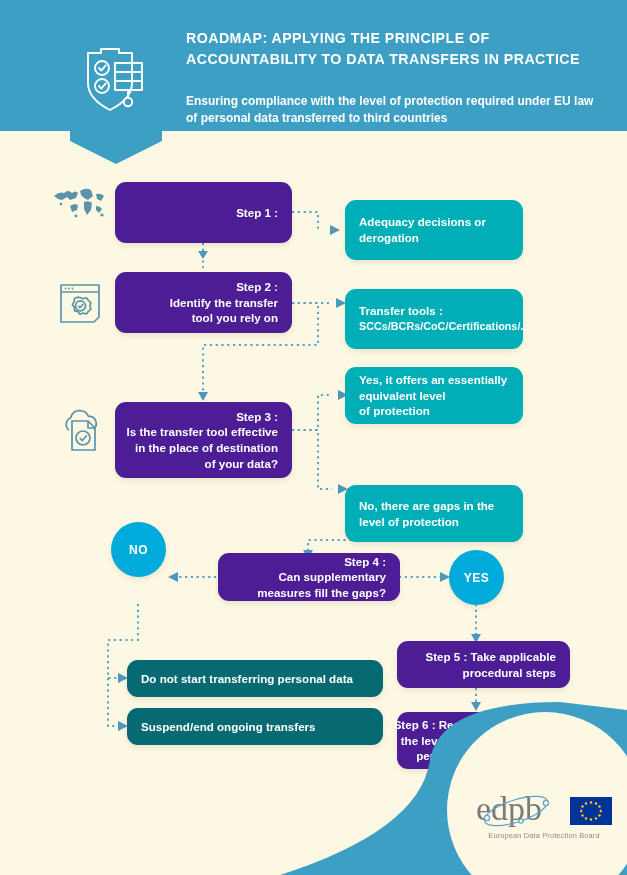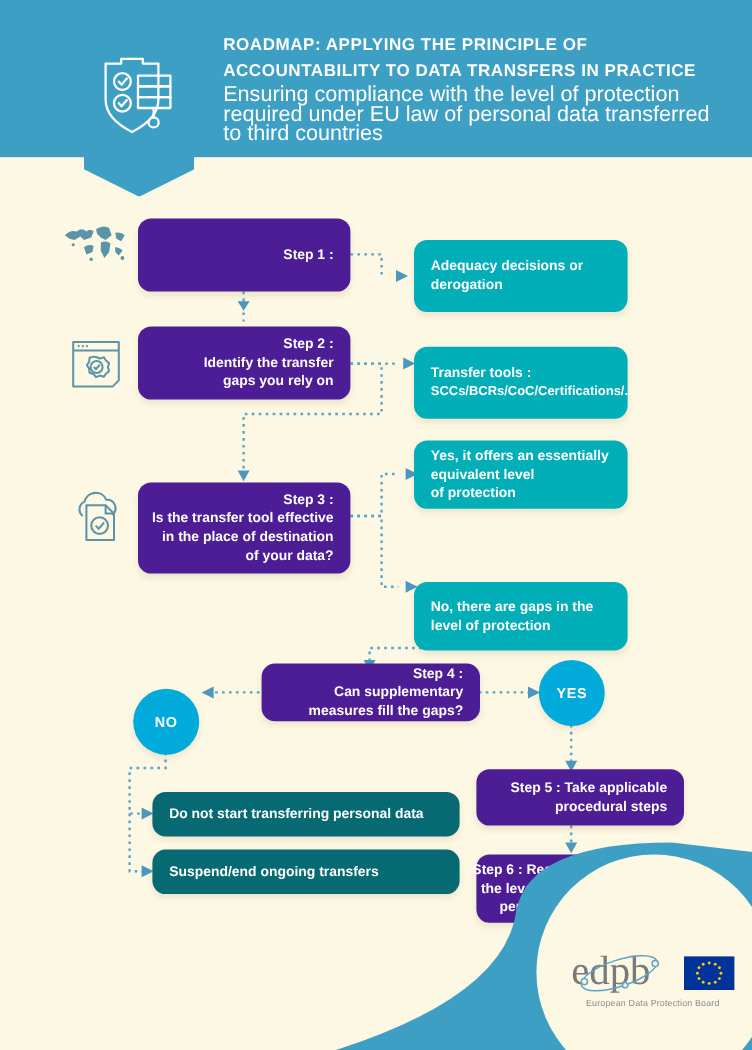--- a/index.html
+++ b/index.html
@@ -22,21 +22,21 @@
     background:#3e9fc4;
     clip-path:polygon(0 0,100% 0,100% 86%,50% 100%,0 86%);
   }
   .header-icon{position:absolute;left:82px;top:44px;width:70px;height:72px;}
   .header-text{position:absolute;left:186px;top:28px;width:420px;color:#ffffff;}
   .title-line{
     font-size:14.2px;font-weight:bold;letter-spacing:.45px;line-height:21px;
     text-transform:uppercase;
   }
   .subtitle{
-    margin-top:0;font-size:18px;font-weight:normal;line-height:16.5px;
+    margin-top:23px;font-size:12px;font-weight:bold;line-height:16.5px;
   }
 
   
   .box{
     position:absolute;border-radius:11px;color:#fff;
     font-size:11.6px;font-weight:bold;line-height:15.6px;
     box-sizing:border-box;padding:0 14px;
     display:flex;flex-direction:column;justify-content:center;
     box-shadow:0 3px 5px rgba(120,110,70,.13);
   }
@@ -185,21 +185,21 @@
     </g>
   </svg>
 
   <div class="box dark" style="left:115px;top:182px;width:177px;height:61px;">
     <span class="ln">Step 1 :</span>
   </div>
 
   <div class="box dark" style="left:115px;top:272px;width:177px;height:61px;">
     <span class="ln">Step 2 :</span>
     <span class="ln">Identify the transfer</span>
-    <span class="ln">gaps you rely on</span>
+    <span class="ln">tool you rely on</span>
   </div>
 
   <div class="box bright" style="left:345px;top:200px;width:178px;height:60px;">
     <span class="ln">Adequacy decisions or</span>
     <span class="ln">derogation</span>
   </div>
 
   <div class="box bright" style="left:345px;top:289px;width:178px;height:60px;justify-content:center;">
     <span class="ln">Transfer tools :</span>
     <span class="ln" style="font-size:10.8px;">SCCs/BCRs/CoC/Certifications/...</span>
@@ -222,21 +222,21 @@
     <span class="ln">No, there are gaps in the</span>
     <span class="ln">level of protection</span>
   </div>
 
   <div class="box dark" style="left:218px;top:553px;width:182px;height:48px;">
     <span class="ln">Step 4 :</span>
     <span class="ln">Can supplementary</span>
     <span class="ln">measures fill the gaps?</span>
   </div>
 
-  <div class="circle" style="left:111px;top:574px;width:55px;height:55px;">
+  <div class="circle" style="left:111px;top:522px;width:55px;height:55px;">
     <span>NO</span>
   </div>
 
   <div class="circle" style="left:449px;top:550px;width:55px;height:55px;">
     <span>YES</span>
   </div>
 
   <div class="box deep" style="left:127px;top:660px;width:256px;height:37px;">
     <span class="ln">Do not start transferring personal data</span>
   </div>

